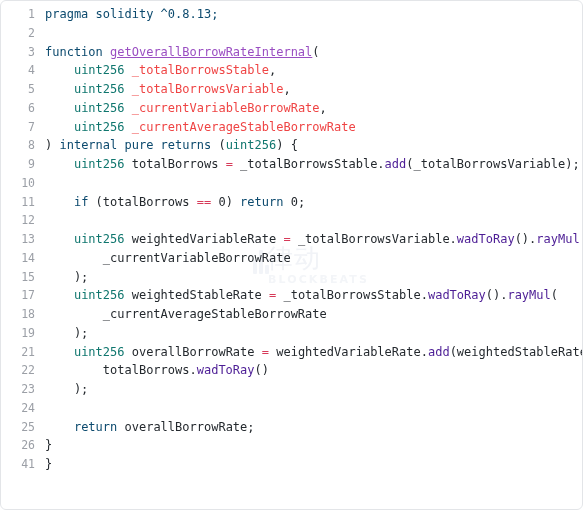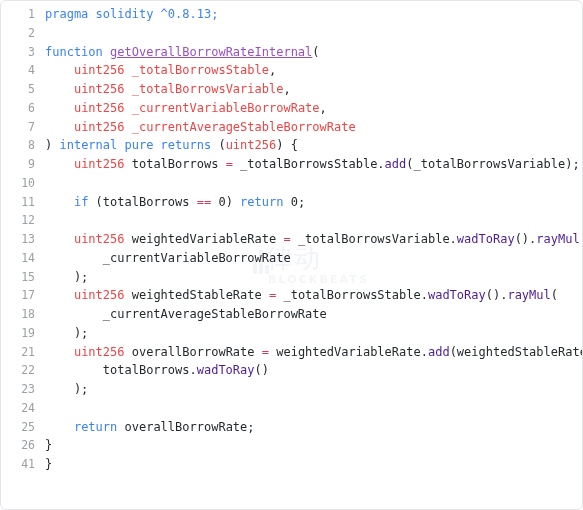--- a/index.html
+++ b/index.html
@@ -104,22 +104,22 @@
   }
   .lc {
     flex: 1 1 auto;
     padding-left: 10px;
     font-size: 12px;
     line-height: 18.75px;
     color: #24292e;
     font-family: "DejaVu Sans Mono", "Liberation Mono", monospace;
     overflow: hidden;
   }
-  .tok-kw   { color: #3b82f6; }
-  .tok-type { color: #ef4444; }
+  .tok-kw   { color: #0c4a6e; }
+  .tok-type { color: #0f766e; }
   .tok-fn   { color: #9a4ec2; text-decoration: underline; }
   .tok-mth  { color: #4c1d95; }
   .tok-par  { color: #ef4444; }
   .tok-op   { color: #d73a59; }
   .tok-pln  { color: #24292e; }
 </style>
 </head>
 <body>
 
 <div id="code-block">

